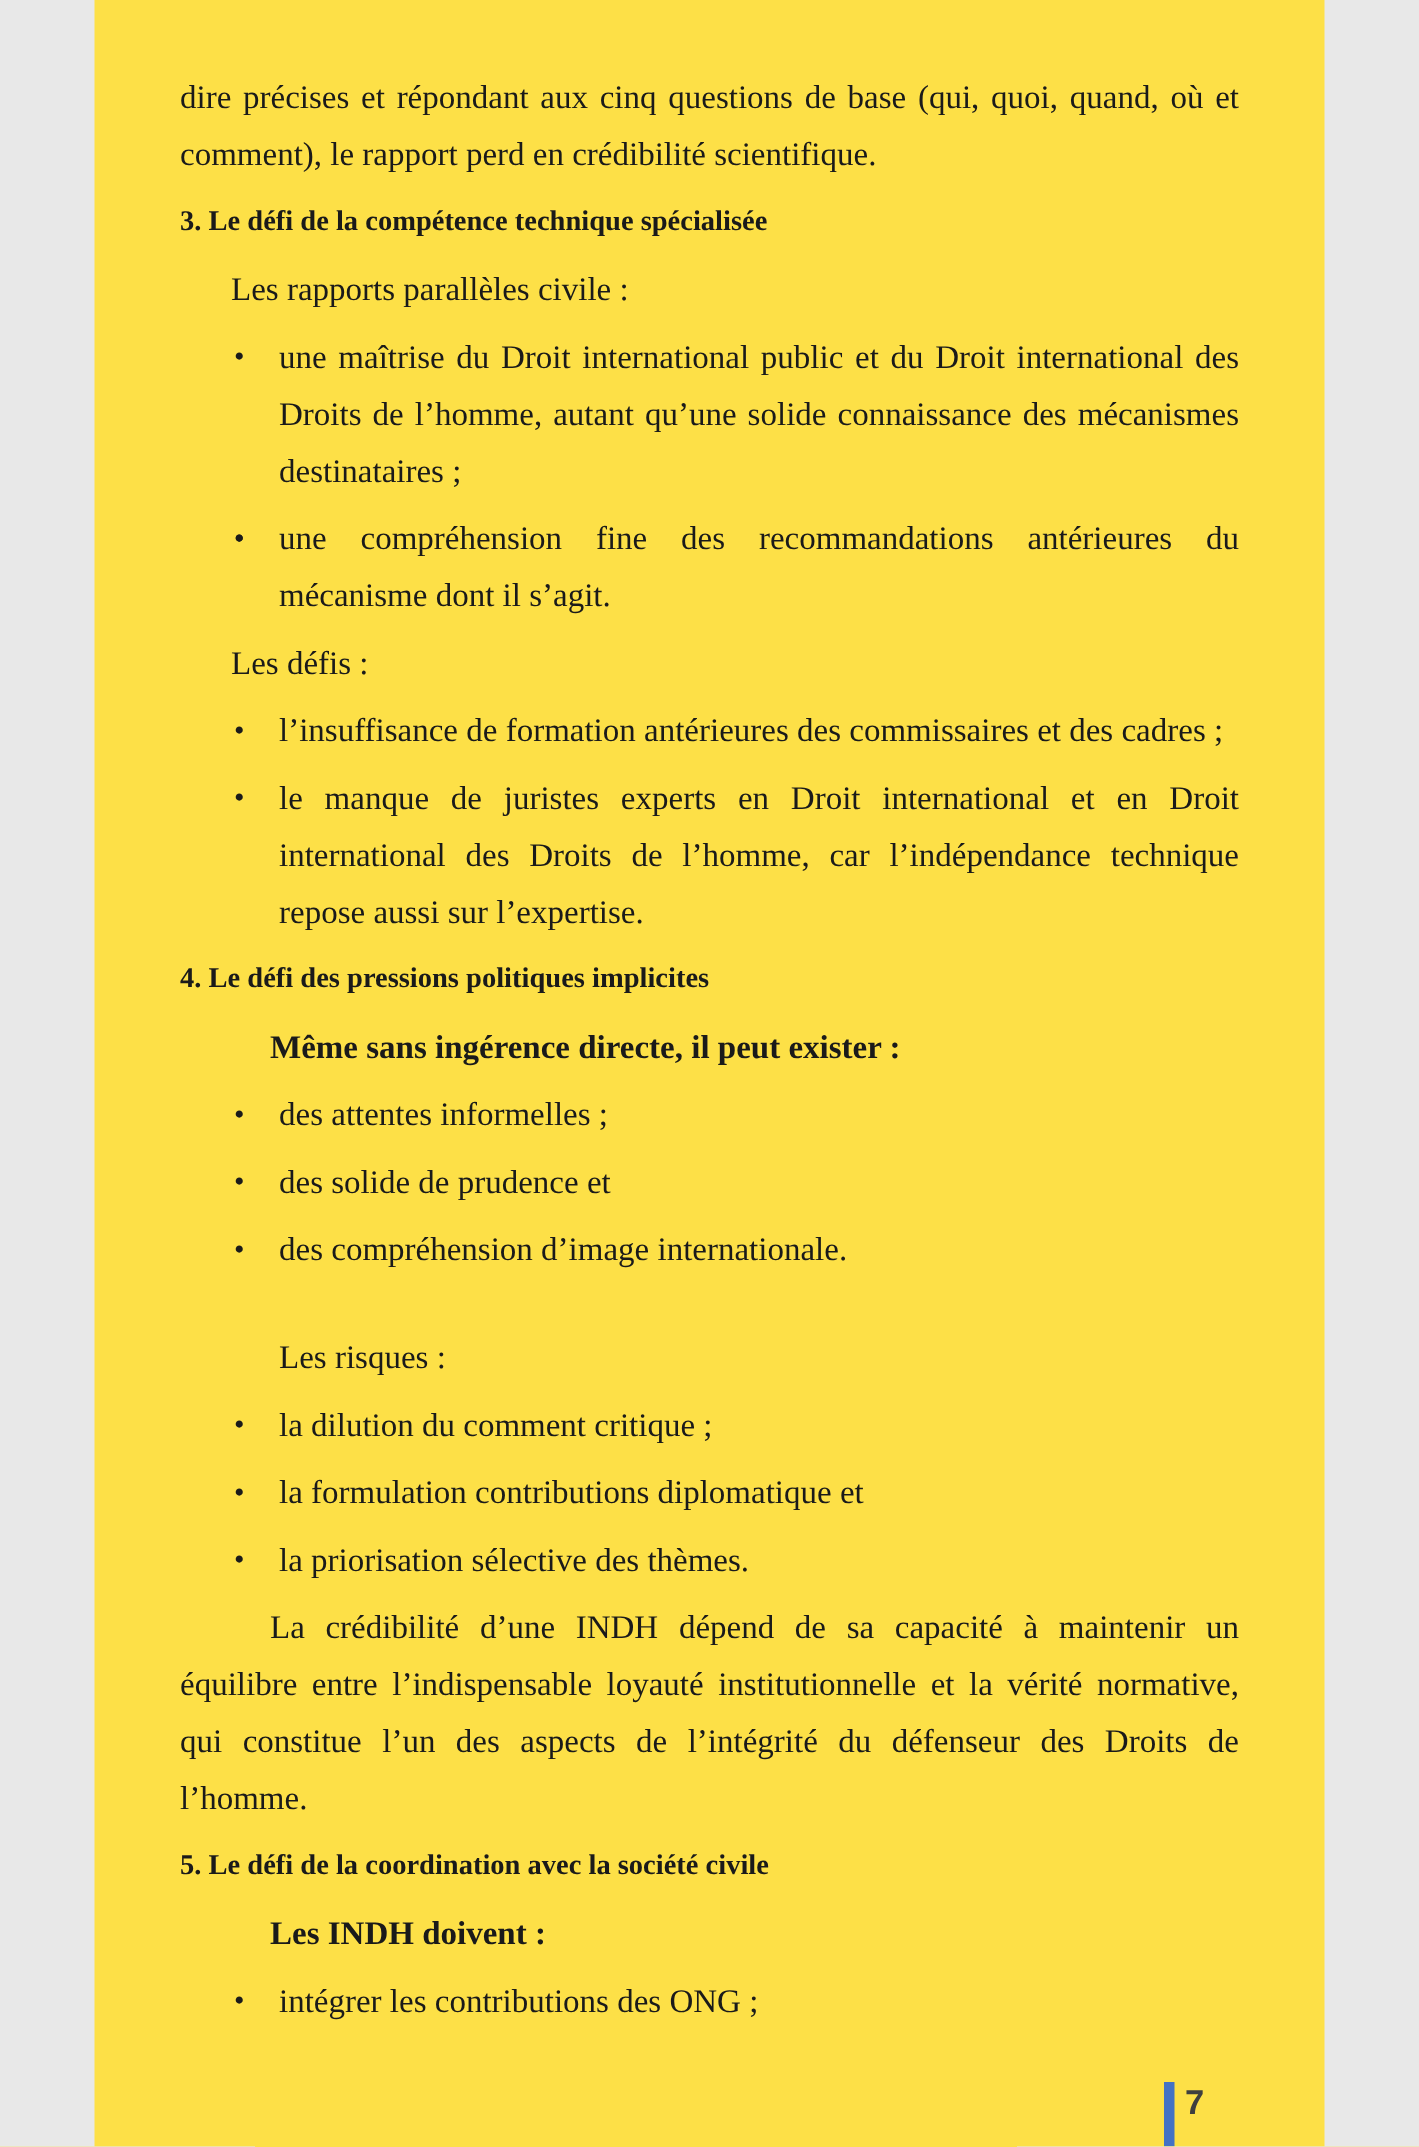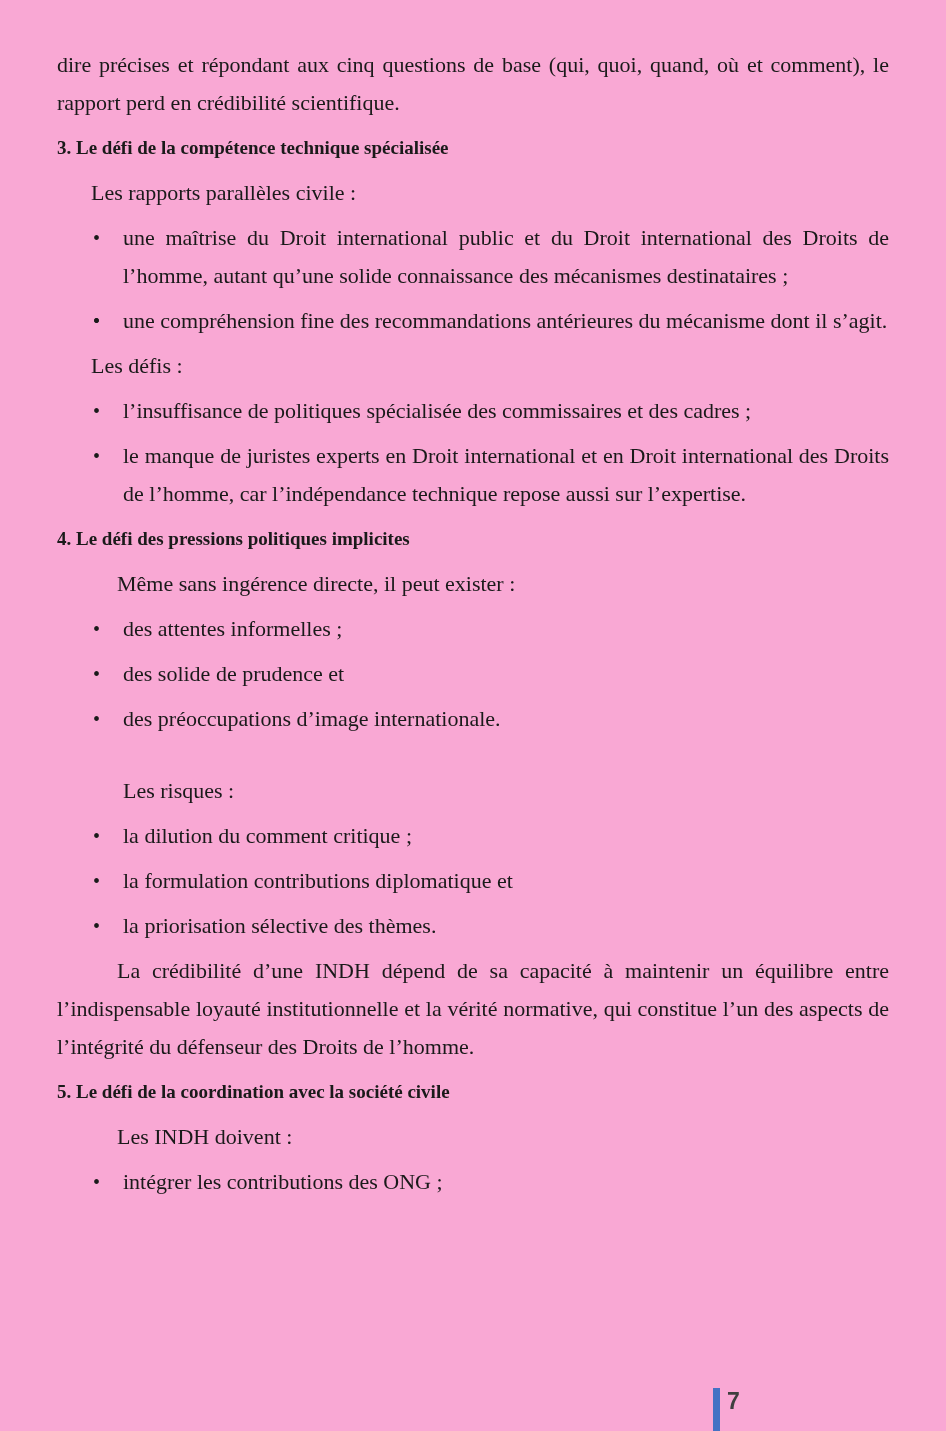--- a/index.html
+++ b/index.html
@@ -1,26 +1,26 @@
 <!DOCTYPE html>
 <html lang="fr"><head>
 <meta charset="utf-8">
 <style>
   html,body{margin:0;padding:0;background:#e8e8e8;}
   .page{
-    width:946px;height:1431px;background:#f9a8d4;position:relative;
+    width:820px;height:1431px;background:#fde047;position:relative;
     font-family:"Liberation Serif", serif;color:#1a1a1a;overflow:hidden;
     margin:0 auto;box-sizing:border-box;
   }
   .content{padding:46px 57px 0 57px;}
   .para{
     font-size:22px;line-height:38px;text-align:justify;margin:0 0 7px 0;
   }
   .indent-a{text-indent:34px;}
-  .indent-b{text-indent:60px;}
+  .indent-b{text-indent:60px;font-weight:bold;}
   .label-indent{margin-left:66px;text-indent:0;margin-top:34px;}
   .italic-note{text-indent:60px;}
   .heading{
     font-size:19px;line-height:38px;font-weight:bold;margin:6px 0 7px 0;
     text-align:left;
   }
   ul.bullets{list-style:none;margin:0;padding:0;}
   ul.bullets li{
     position:relative;padding-left:66px;font-size:22px;line-height:38px;
     text-align:justify;margin:0 0 7px 0;
@@ -64,21 +64,21 @@
         <span class="marker">•</span>
         <span>une compréhension fine des recommandations antérieures du mécanisme dont il s’agit.</span>
       </li>
     </ul>
 
     <p class="para indent-a">Les défis :</p>
 
     <ul class="bullets">
       <li>
         <span class="marker">•</span>
-        <span>l’insuffisance de politiques spécialisée des commissaires et des cadres ;</span>
+        <span>l’insuffisance de formation antérieures des commissaires et des cadres ;</span>
       </li>
       <li>
         <span class="marker">•</span>
         <span>le manque de juristes experts en Droit international et en Droit international des Droits de l’homme, car l’indépendance technique repose aussi sur l’expertise.</span>
       </li>
     </ul>
 
     <p class="heading">4. Le défi des pressions politiques implicites</p>
 
     <p class="para indent-b">Même sans ingérence directe, il peut exister :</p>
@@ -87,21 +87,21 @@
       <li>
         <span class="marker">•</span>
         <span>des attentes informelles ;</span>
       </li>
       <li>
         <span class="marker">•</span>
         <span>des solide de prudence et</span>
       </li>
       <li>
         <span class="marker">•</span>
-        <span>des préoccupations d’image internationale.</span>
+        <span>des compréhension d’image internationale.</span>
       </li>
     </ul>
 
     <p class="para label-indent">Les risques :</p>
 
     <ul class="bullets">
       <li>
         <span class="marker">•</span>
         <span>la dilution du comment critique ;</span>
       </li>

